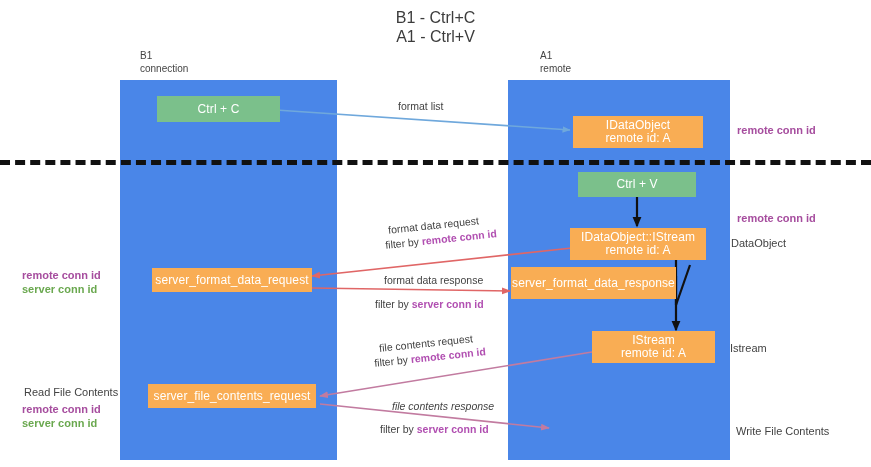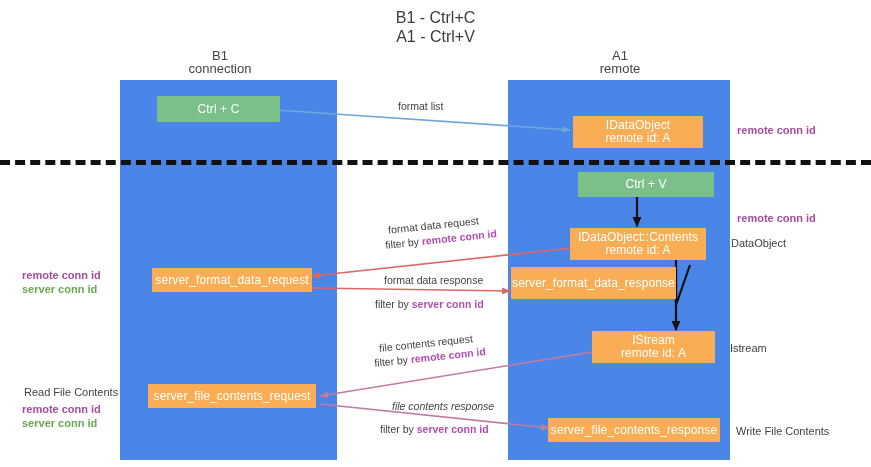--- a/index.html
+++ b/index.html
@@ -14,22 +14,22 @@
   }
   #stage{position:absolute;left:0;top:0;width:871px;height:467px;}
 
   
   .lane{
     position:absolute;
     background:#4a86e8;
   }
   .lane-head{
     position:absolute;
-    text-align:center;
-    font-size:13px;
+    text-align:left;
+    font-size:10px;
     line-height:13px;
     color:#444444;
     white-space:pre-line;
   }
 
   
   .node{
     position:absolute;
     box-sizing:border-box;
     display:flex;
@@ -141,35 +141,34 @@
     <path d="M320,404 L549,428" stroke="#c27ba0" stroke-width="1.6" fill="none" marker-end="url(#ah-mag)"></path>
   </svg>
 
   <div class="divider" style="top:160px;"></div>
 
   <div class="node green" style="left:157px;top:96px;width:123px;height:26px;">Ctrl + C</div>
 
   <div class="node orange" style="left:573px;top:116px;width:130px;height:32px;">IDataObject
 remote id: A</div>
 
-  <div class="node green" style="left:578px;top:172px;width:136px;height:25px;">Ctrl + V</div>
-
-  <div class="node orange" style="left:570px;top:228px;width:136px;height:32px;">IDataObject::Contents
+  <div class="node green" style="left:578px;top:172px;width:118px;height:25px;">Ctrl + V</div>
+
+  <div class="node orange" style="left:570px;top:228px;width:136px;height:32px;">IDataObject::IStream
 remote id: A</div>
 
   <div class="node orange" style="left:152px;top:268px;width:160px;height:24px;">server_format_data_request</div>
 
   <div class="node orange" style="left:511px;top:267px;width:165px;height:32px;">server_format_data_response</div>
 
   <div class="node orange" style="left:592px;top:331px;width:123px;height:32px;">IStream
 remote id: A</div>
 
   <div class="node orange" style="left:148px;top:384px;width:168px;height:24px;">server_file_contents_request</div>
 
-  <div class="node orange" style="left:548px;top:418px;width:172px;height:24px;">server_file_contents_response</div>
 
   <div class="edge-label" style="left:398px;top:100px;">format list</div>
 
   <div class="edge-label" style="left:388px;top:219px;transform:rotate(-6deg);">format data request</div>
   <div class="edge-label" style="left:385px;top:233px;transform:rotate(-6deg);">
     <span>filter by </span><span class="hl c-purple2">remote conn id</span>
   </div>
 
   <div class="edge-label" style="left:384px;top:274px;">format data response</div>
   <div class="edge-label" style="left:375px;top:298px;">

